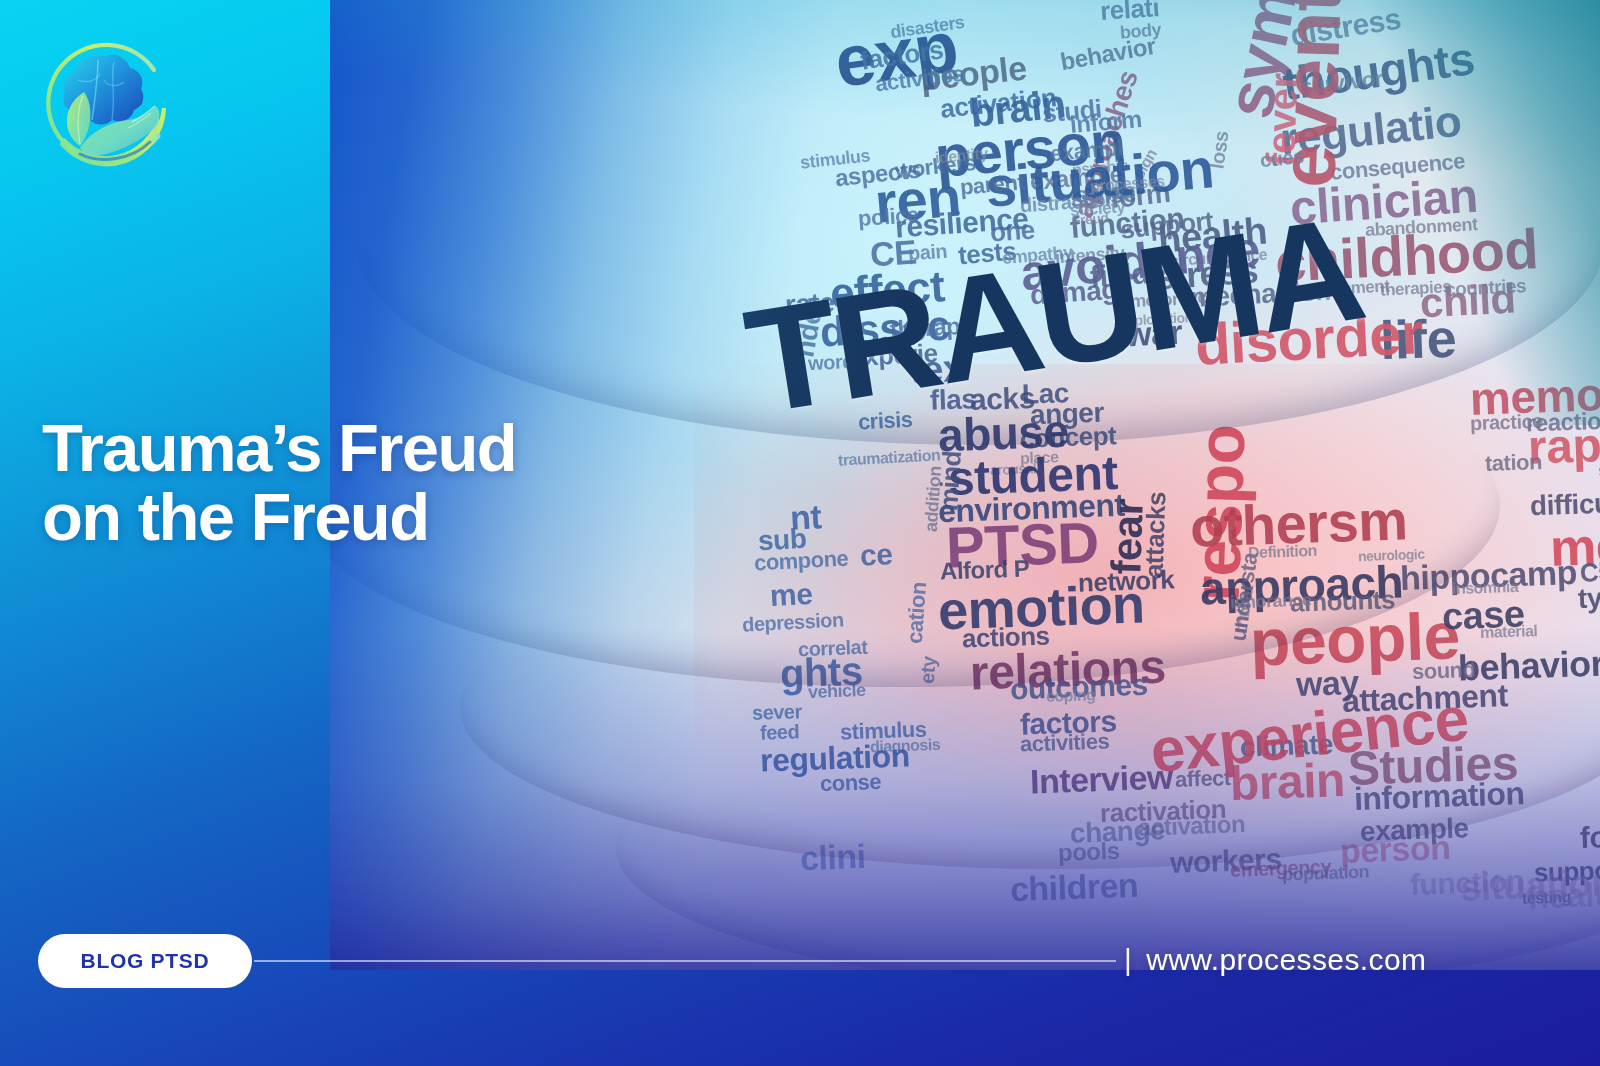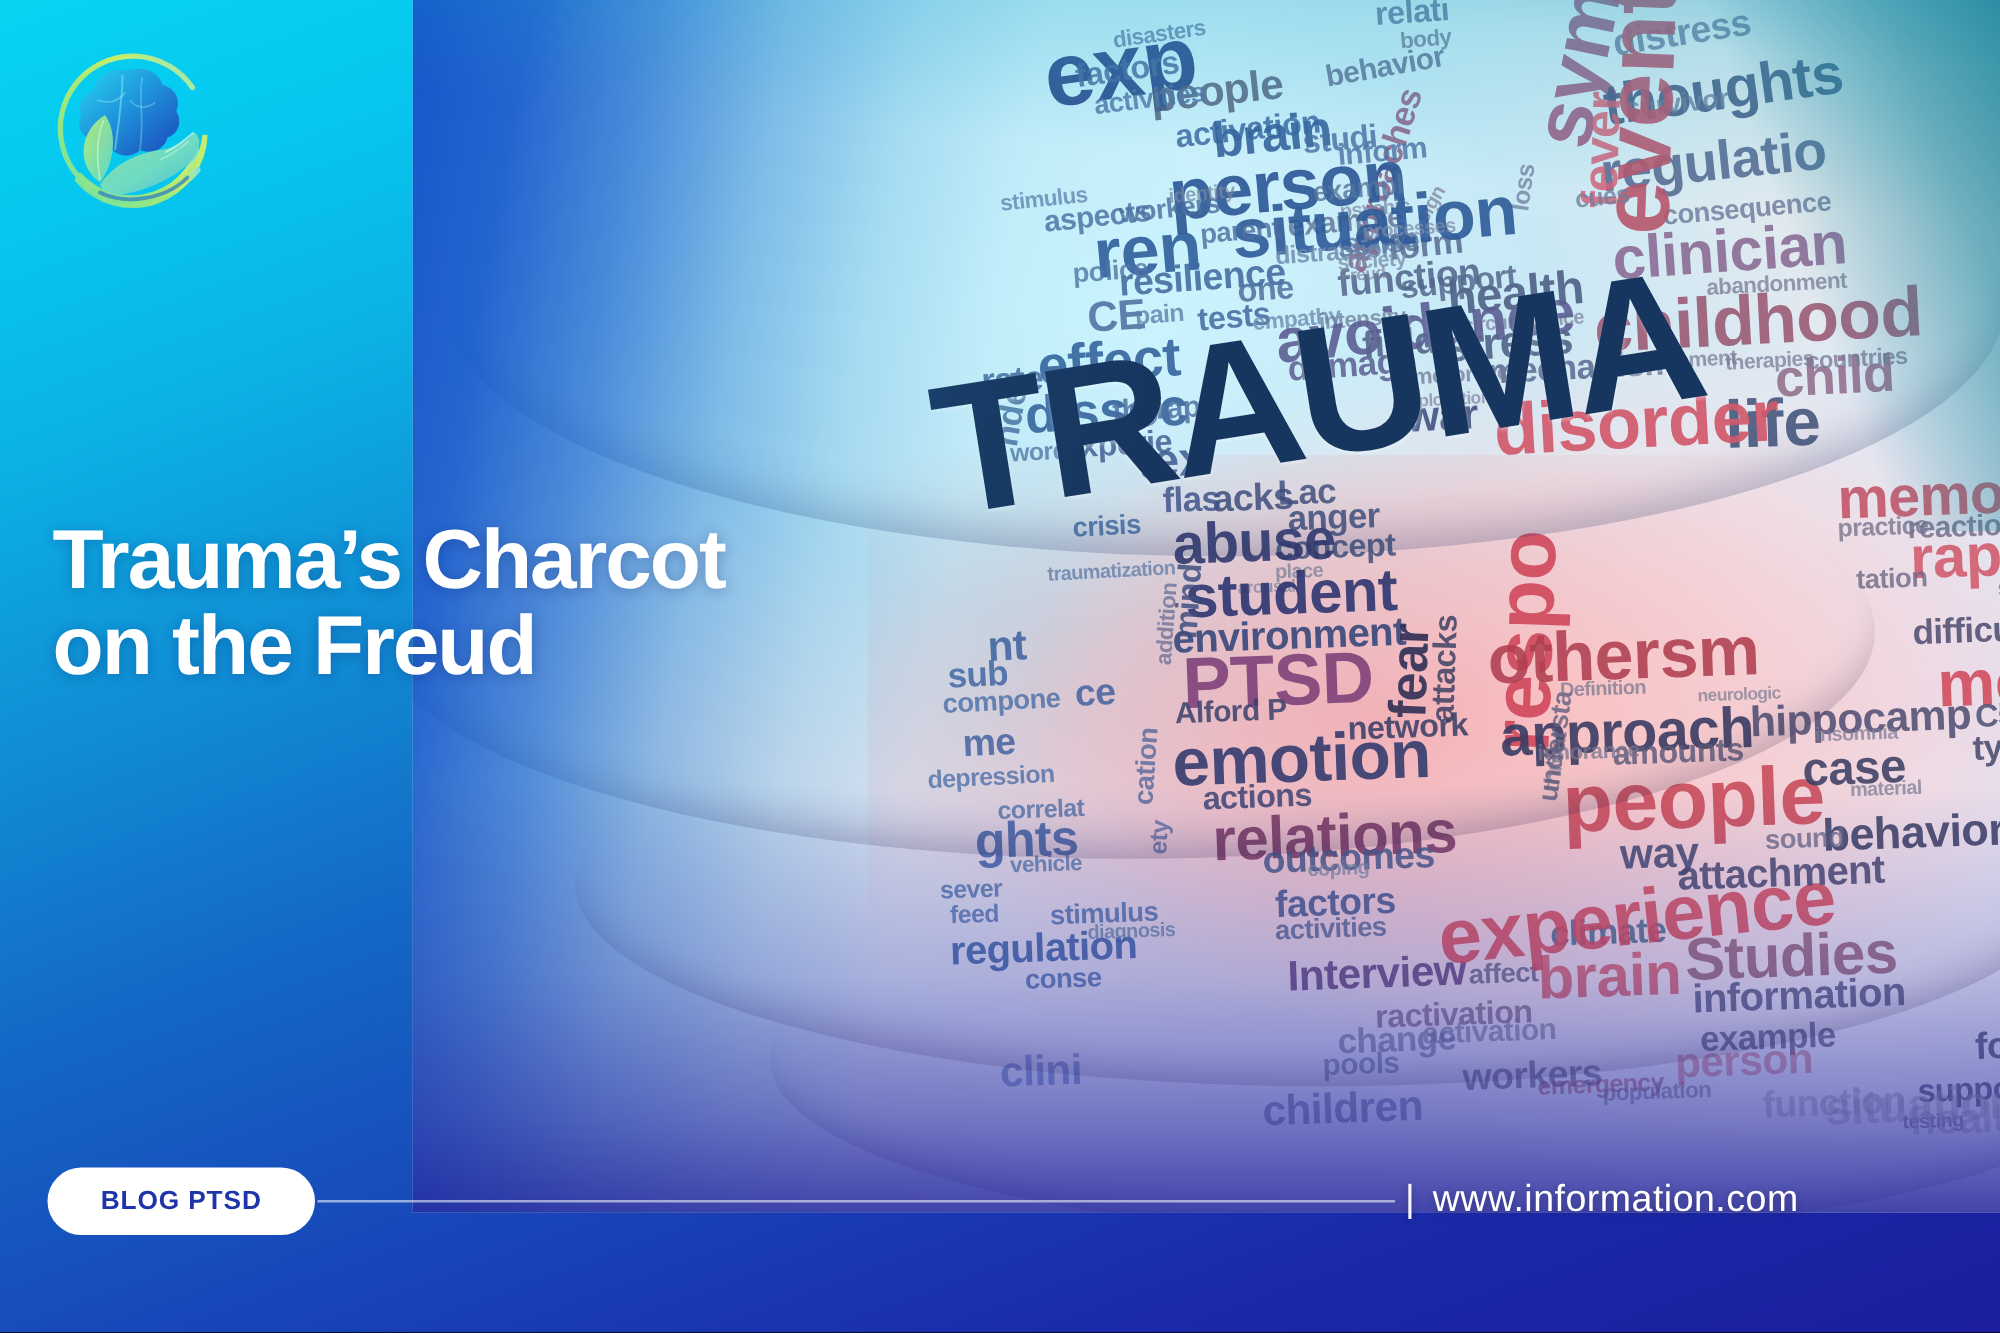--- a/index.html
+++ b/index.html
@@ -455,24 +455,24 @@
                C52,120 47,117 44,112 Z" fill="url(#handGrad)" opacity="0.95"></path>
       <path d="M96,86 C104,82 112,76 119,70" fill="none" stroke="#d6fbe8" stroke-width="1.4" opacity="0.7"></path>
       <path d="M92,92 C100,88 108,83 115,77" fill="none" stroke="#d6fbe8" stroke-width="1.2" opacity="0.5"></path>
 
       <path d="M34,112 C52,130 96,130 122,100" fill="none" stroke="url(#ringGrad)" stroke-width="5" stroke-linecap="round" opacity="0.9"></path>
       <path d="M44,118 C64,128 96,124 114,106" fill="none" stroke="#2e7fc4" stroke-width="3" stroke-linecap="round" opacity="0.75"></path>
     </svg>
   </div>
 
   <h1 class="title">
-    <span>Trauma’s Charcot</span>
+    <span>Trauma’s Freud</span>
     <span class="l2">on the Freud</span>
   </h1>
 
   <div class="pill">BLOG PTSD</div>
   <div class="rule"></div>
   <div class="url-block">
     <span class="url-pipe">|</span>
-    <span>www.information.com</span>
+    <span>www.processes.com</span>
   </div>
 
 </div>
 
 </body></html>

